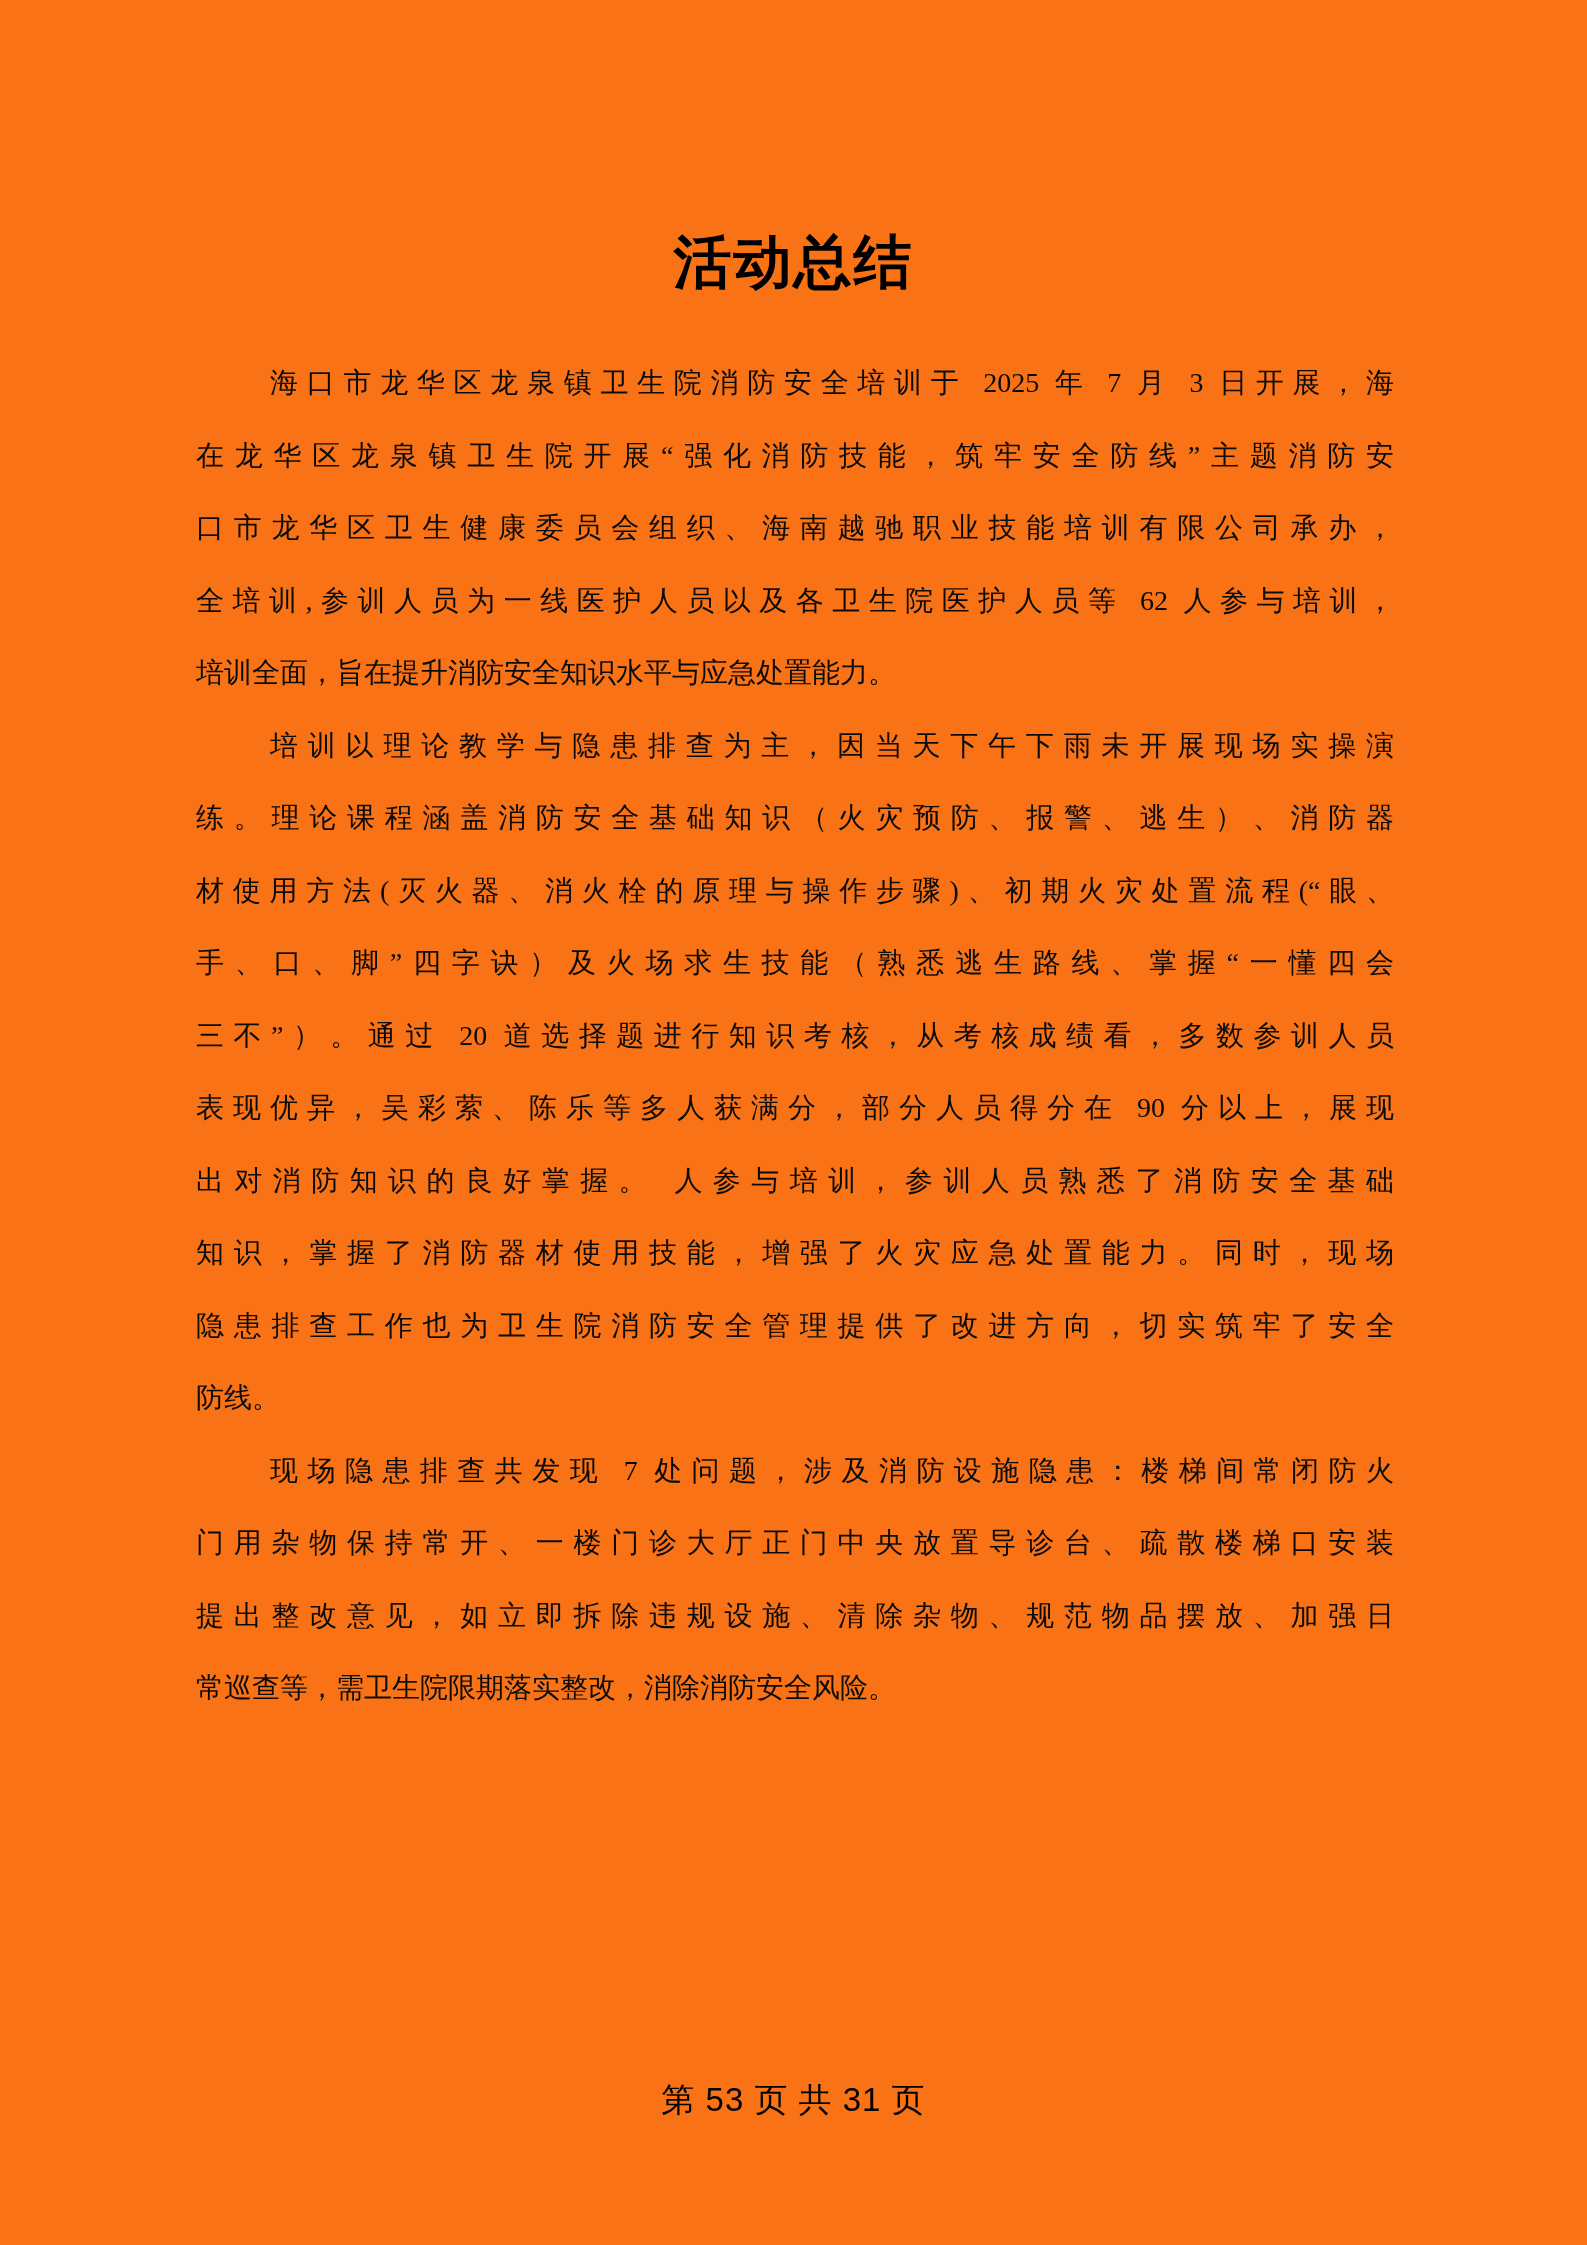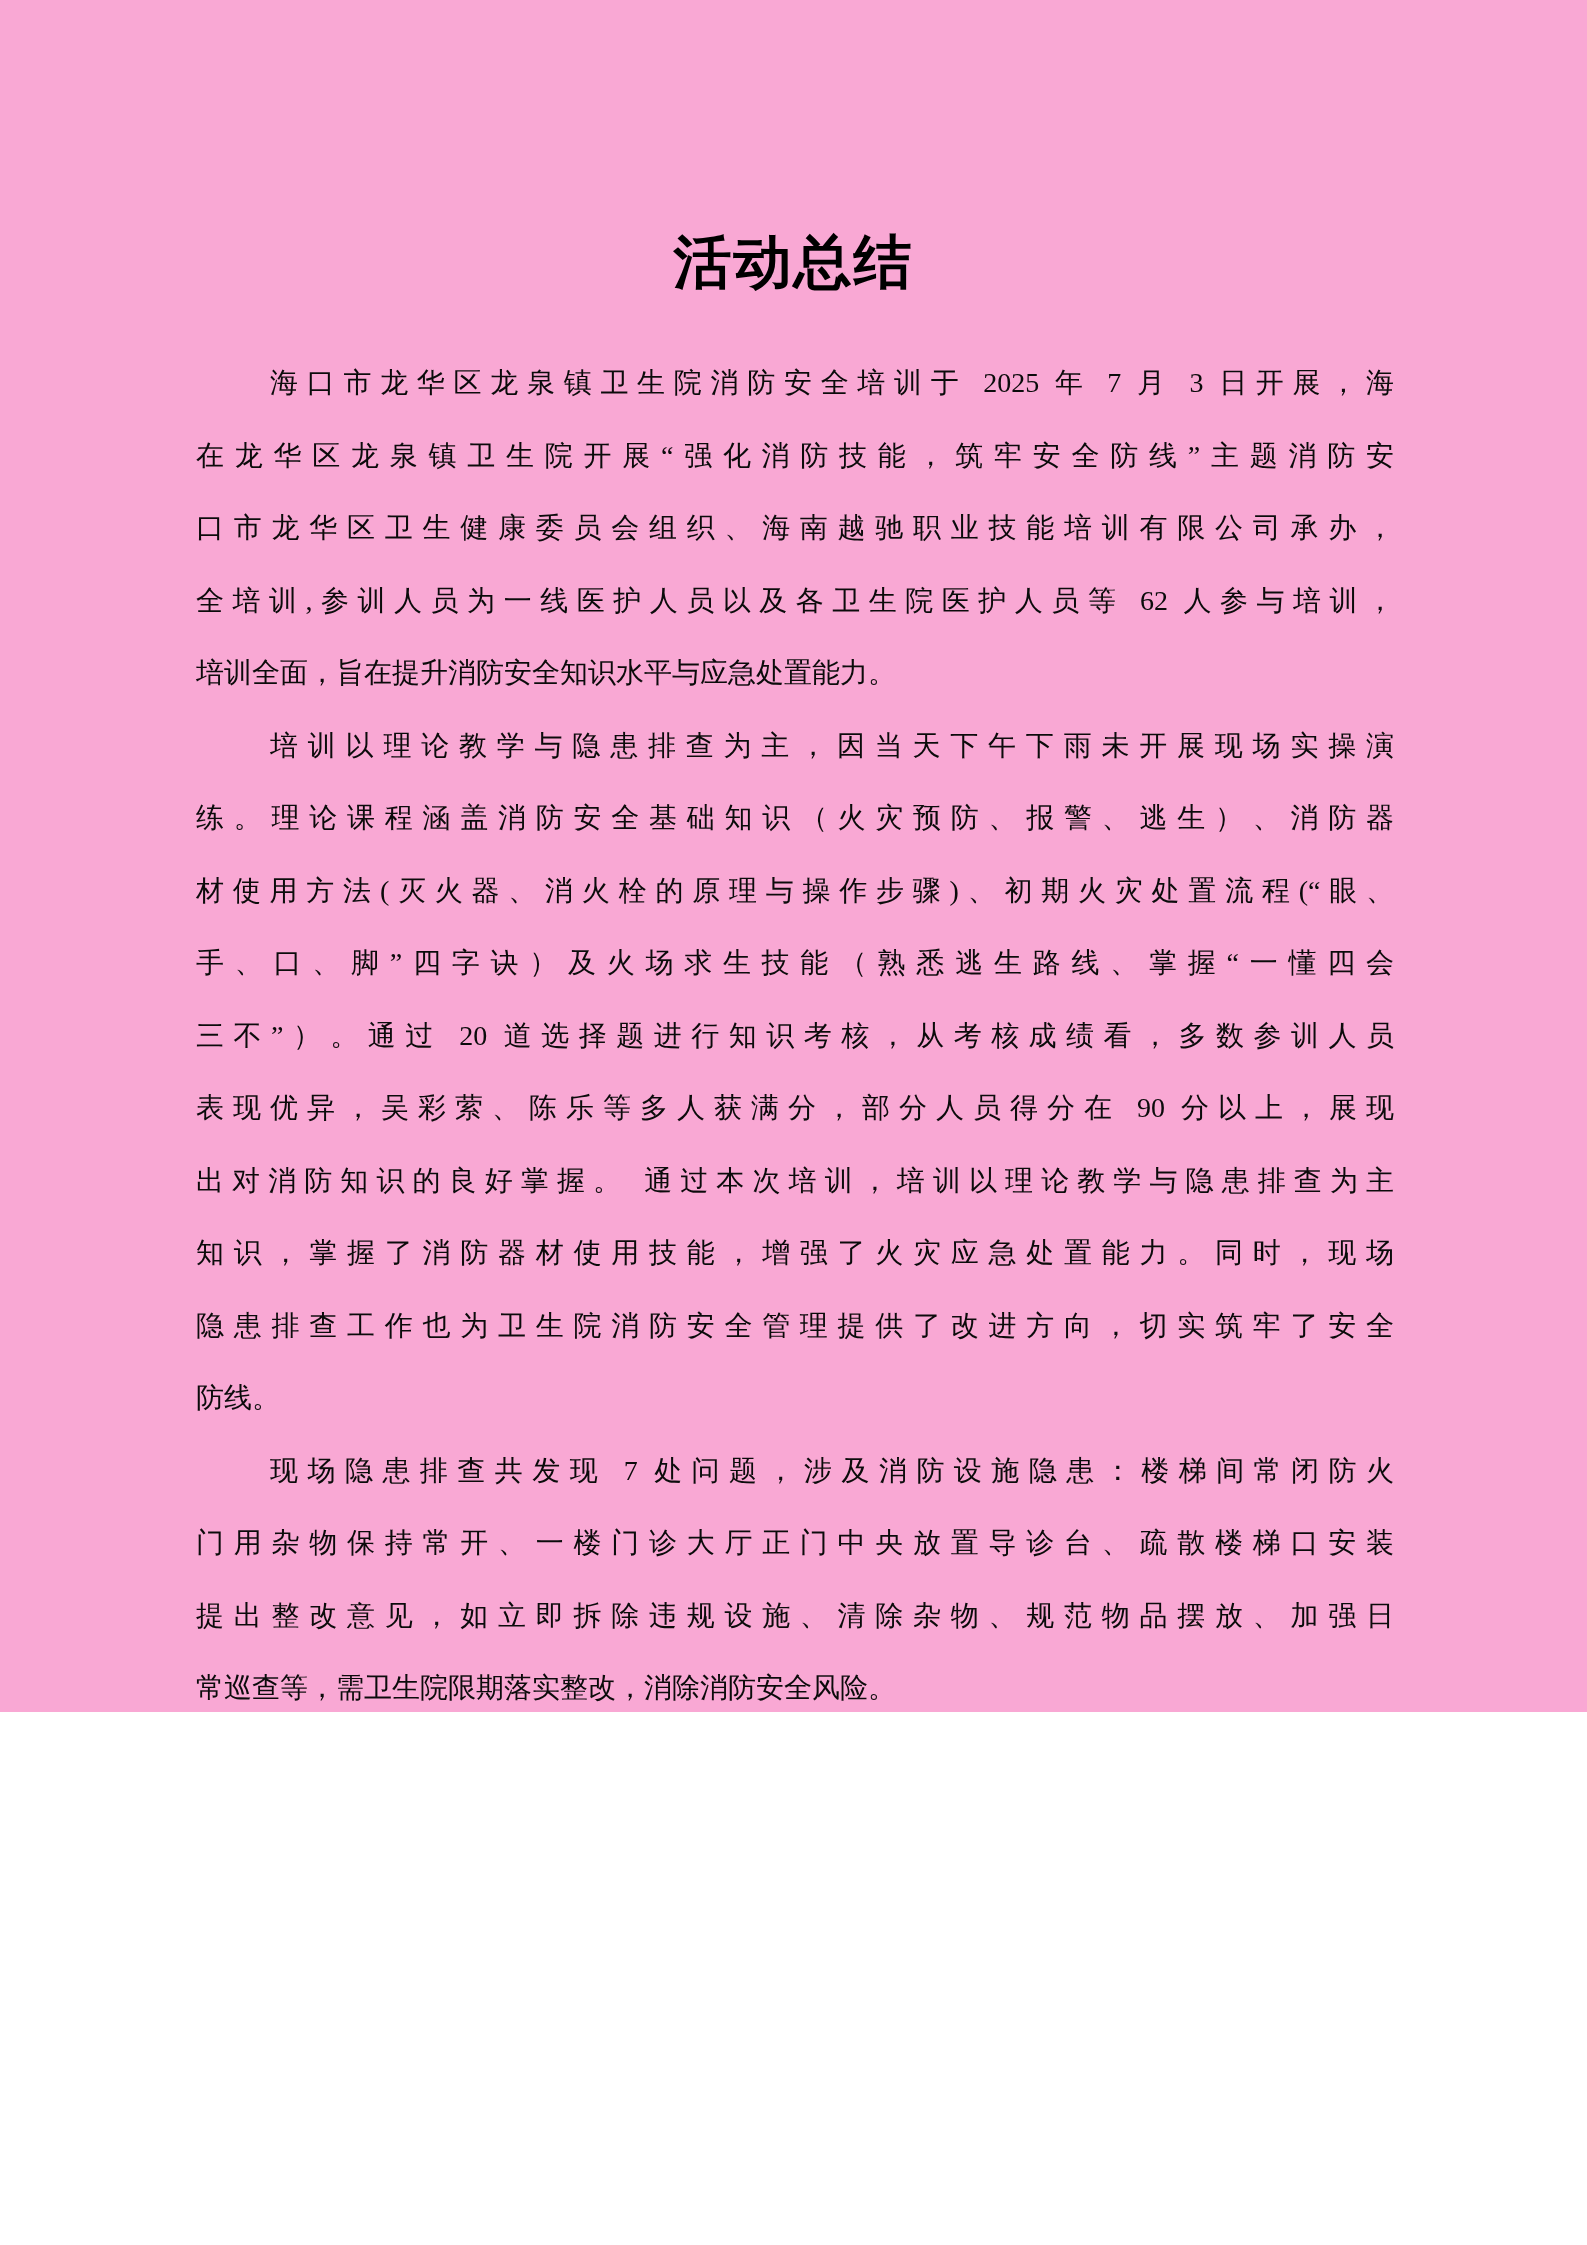--- a/index.html
+++ b/index.html
@@ -3,22 +3,22 @@
 <meta charset="utf-8">
 <style>
   html, body {
     margin: 0;
     padding: 0;
     background: #ffffff;
   }
   .page {
     position: relative;
     width: 1587px;
-    height: 1712px;
-    background: #f9a8d4;
+    height: 2245px;
+    background: #f97316;
     overflow: hidden;
     font-family: "Liberation Serif", serif;
     color: #000000;
   }
   .doc-title {
     position: absolute;
     top: 185px;
     left: 0;
     width: 100%;
     text-align: center;
@@ -80,21 +80,21 @@
       <div class="line para-end">培训全面，旨在提升消防安全知识水平与应急处置能力。</div>
     </div>
 
     <div>
       <div class="line indent">培训以理论教学与隐患排查为主，因当天下午下雨未开展现场实操演</div>
       <div class="line">练。理论课程涵盖消防安全基础知识（火灾预防、报警、逃生）、消防器</div>
       <div class="line">材使用方法(灭火器、消火栓的原理与操作步骤)、初期火灾处置流程(“眼、</div>
       <div class="line">手、口、脚”四字诀）及火场求生技能（熟悉逃生路线、掌握“一懂四会</div>
       <div class="line">三不”）。通过 20 道选择题进行知识考核，从考核成绩看，多数参训人员</div>
       <div class="line">表现优异，吴彩萦、陈乐等多人获满分，部分人员得分在 90 分以上，展现</div>
-      <div class="line">出对消防知识的良好掌握。 通过本次培训，培训以理论教学与隐患排查为主</div>
+      <div class="line">出对消防知识的良好掌握。 人参与培训，参训人员熟悉了消防安全基础</div>
       <div class="line">知识，掌握了消防器材使用技能，增强了火灾应急处置能力。同时，现场</div>
       <div class="line">隐患排查工作也为卫生院消防安全管理提供了改进方向，切实筑牢了安全</div>
       <div class="line para-end">防线。</div>
     </div>
 
     <div>
       <div class="line indent">现场隐患排查共发现 7 处问题，涉及消防设施隐患：楼梯间常闭防火</div>
       <div class="line">门用杂物保持常开、一楼门诊大厅正门中央放置导诊台、疏散楼梯口安装</div>
       <div class="line">提出整改意见，如立即拆除违规设施、清除杂物、规范物品摆放、加强日</div>
       <div class="line para-end">常巡查等，需卫生院限期落实整改，消除消防安全风险。</div>

